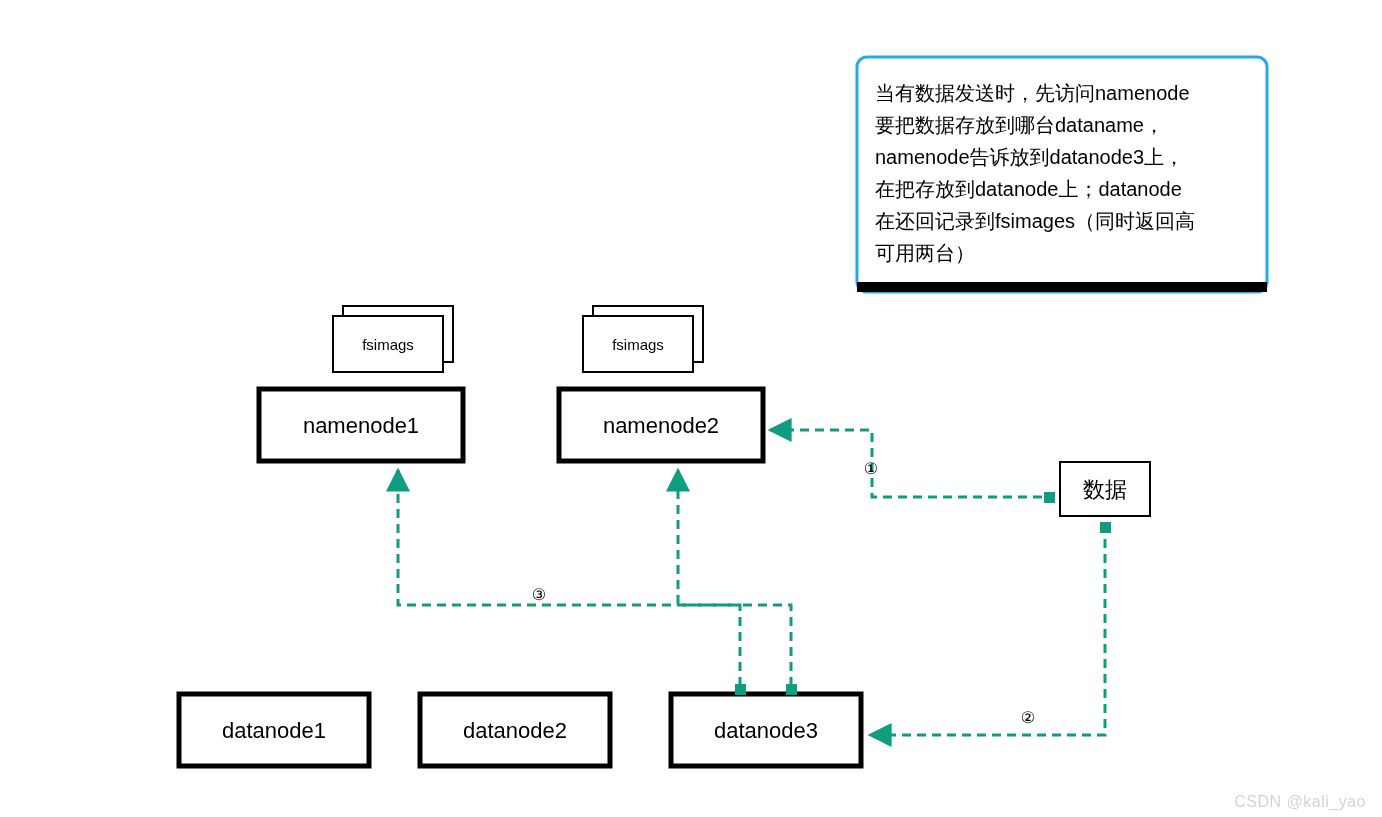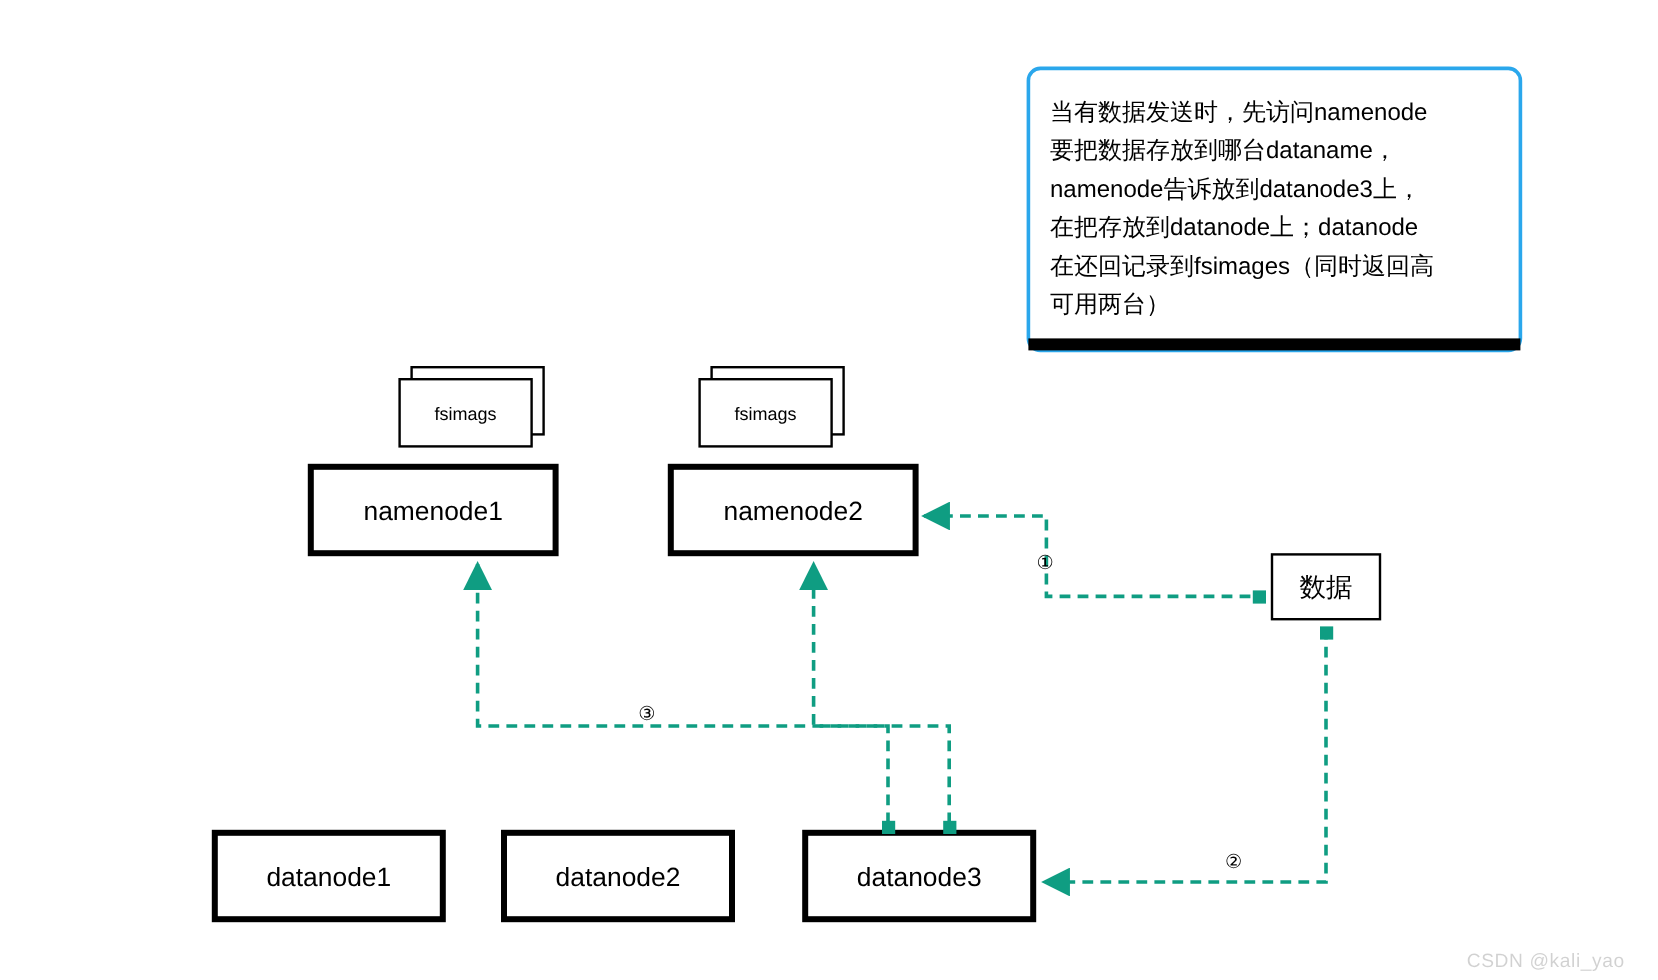--- a/index.html
+++ b/index.html
@@ -11,21 +11,21 @@
     font-family: "Microsoft YaHei", Arial, sans-serif;
   }
   svg { position: absolute; top: 0; left: 0; }
   text { font-family: "Microsoft YaHei", Arial, sans-serif; }
   .box-text { font-size: 22px; }
   .small-text { font-size: 15px; }
   .step-text { font-size: 16px; fill: #000; }
   .desc-text { font-size: 20px; }
   .watermark {
     position: absolute;
-    right: 28px;
+    right: 16px;
     bottom: 6px;
     color: rgba(0,0,0,0.18);
     font-size: 16px;
     letter-spacing: 0.5px;
   }
 </style>
 </head>
 <body>
 
 <svg width="1382" height="817" viewBox="0 0 1382 817">

